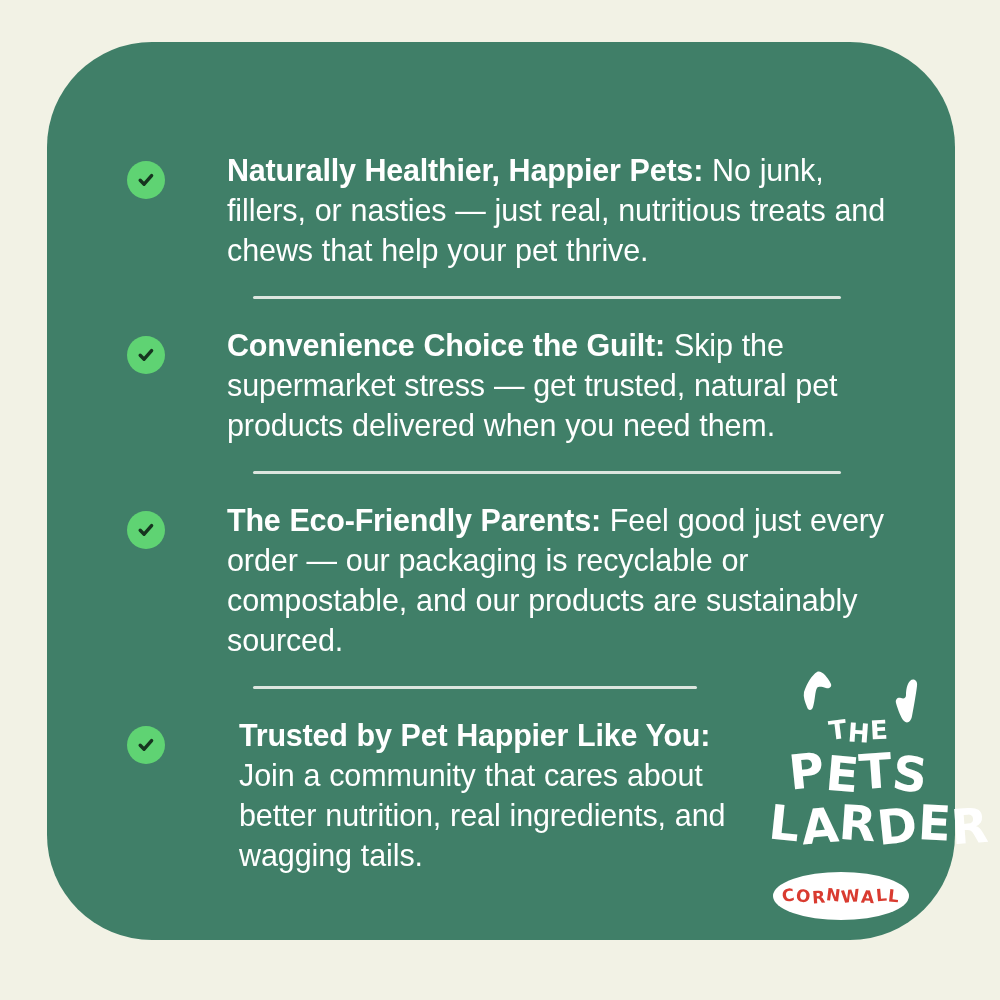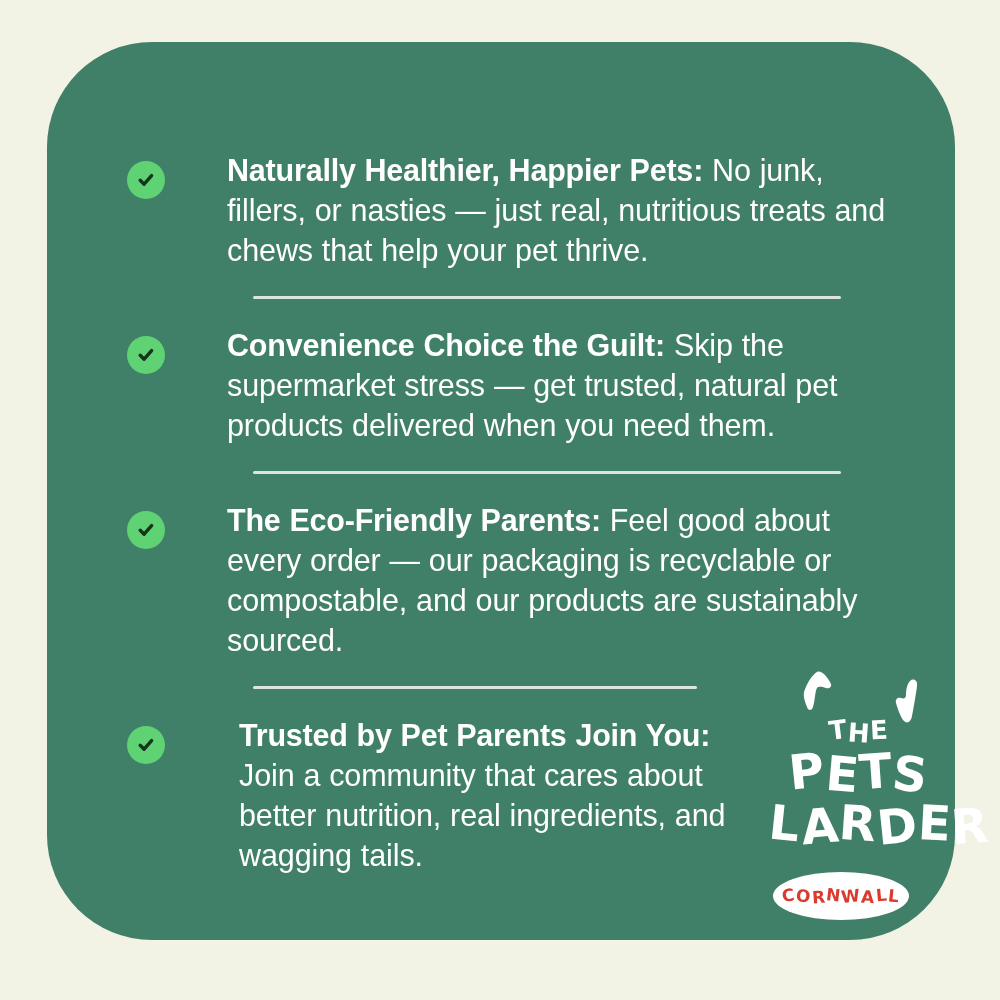--- a/index.html
+++ b/index.html
@@ -156,32 +156,32 @@
       </div>
 
       <div class="divider d2"></div>
 
       <div class="bullet b3 hang">
         <span class="check-icon">
           <svg width="22" height="22" viewBox="0 0 22 22" aria-hidden="true">
             <path d="M5.2 11.3 L9.1 15.2 L16.6 6.6" fill="none" stroke="#16351F" stroke-width="3.4" stroke-linecap="round" stroke-linejoin="round"></path>
           </svg>
         </span>
-        <p class="btext"><b>The Eco-Friendly Parents:</b><span> Feel good about every order — our packaging is recyclable or compostable, and our products are sustainably sourced.</span></p>
+        <p class="btext"><b>The Eco-Friendly Parents:</b><span> Feel good just every order — our packaging is recyclable or compostable, and our products are sustainably sourced.</span></p>
       </div>
 
       <div class="divider d3"></div>
 
       <div class="bullet b4">
         <span class="check-icon">
           <svg width="22" height="22" viewBox="0 0 22 22" aria-hidden="true">
             <path d="M5.2 11.3 L9.1 15.2 L16.6 6.6" fill="none" stroke="#16351F" stroke-width="3.4" stroke-linecap="round" stroke-linejoin="round"></path>
           </svg>
         </span>
-        <p class="btext"><b>Trusted by Pet Parents Join You:</b><span> Join a community that cares about better nutrition, real ingredients, and wagging tails.</span></p>
+        <p class="btext"><b>Trusted by Pet Happier Like You:</b><span> Join a community that cares about better nutrition, real ingredients, and wagging tails.</span></p>
       </div>
 
     </div>
 
     <div class="logo">
 
       <span class="ear ear-left">
         <svg width="34" height="46" viewBox="0 0 34 46" aria-hidden="true">
           <path d="M3 22 C6 13 11 5 16 2 C20 0 26 6 30 14 C31 17 28 19 25 18
                    C21 17 18 16 16 18 C14 21 14 31 12 37 C11 41 7 41 6 37

